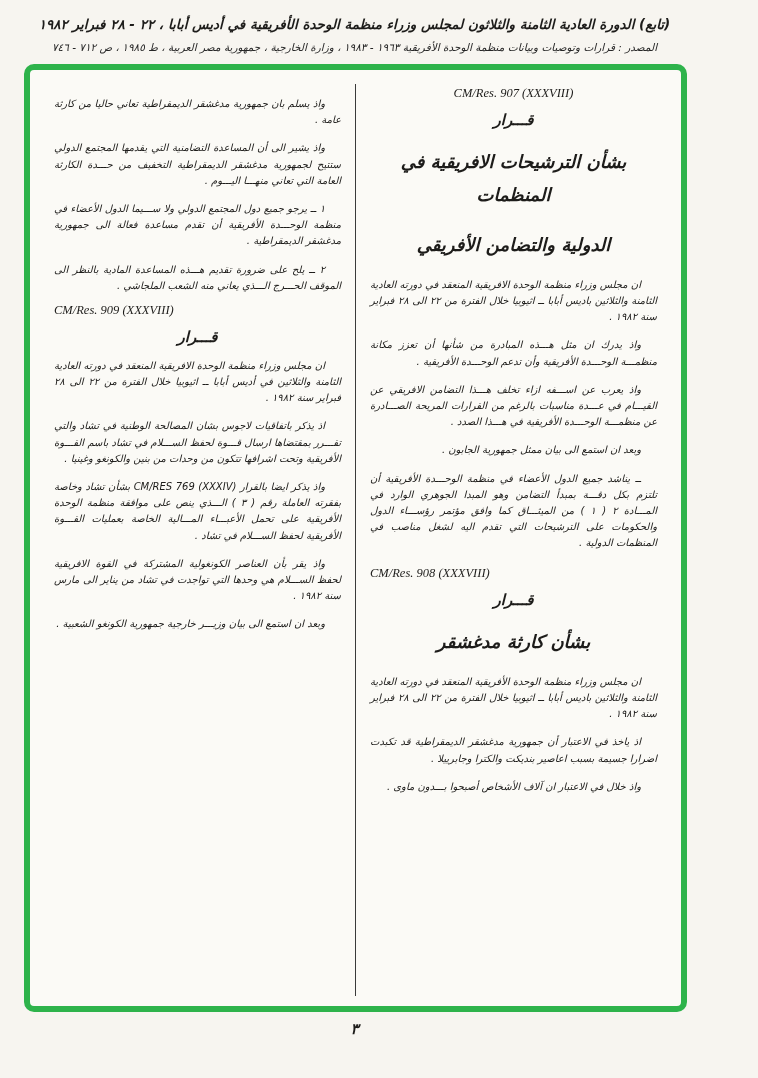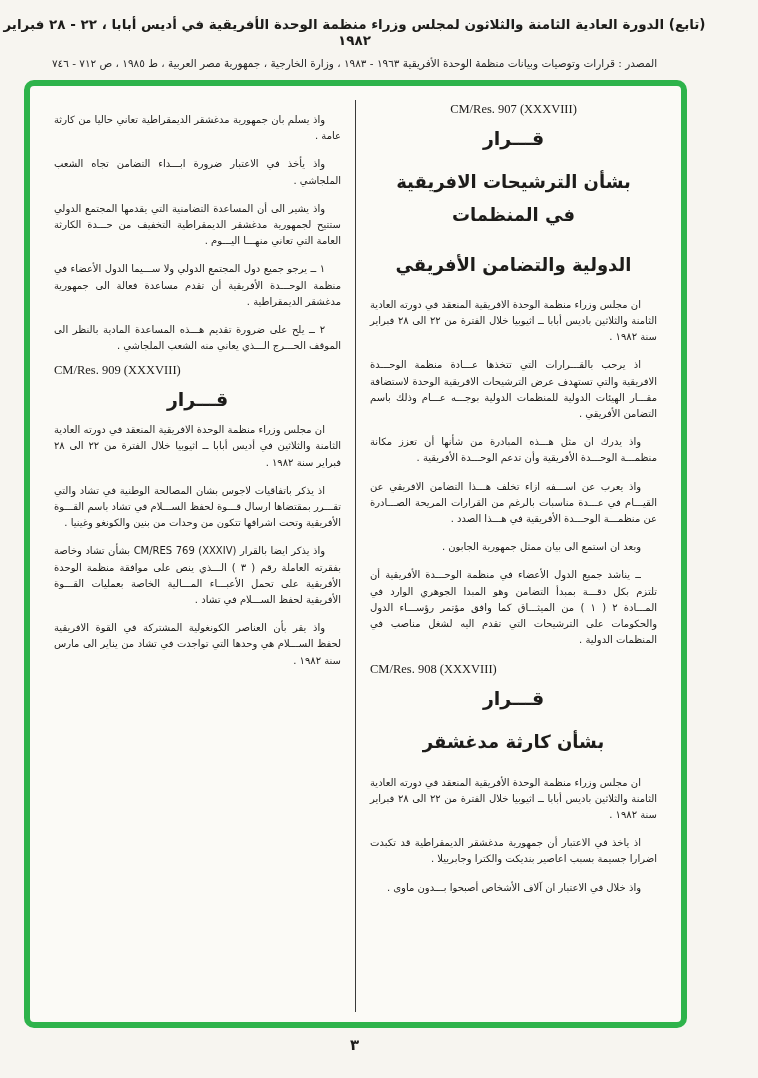--- a/index.html
+++ b/index.html
@@ -10,20 +10,21 @@
     background: #f7f5f0;
     font-family: "DejaVu Sans", sans-serif;
     color: #1d1c1a;
     -webkit-font-smoothing: antialiased;
   }
   .page {
     position: relative;
     width: 709px;
     height: 1078px;
     overflow: hidden;
+    font-style: italic;
   }
   
   .doc-header {
     direction: rtl;
     text-align: center;
     padding-top: 16px;
   }
   .doc-header .line1 {
     font-weight: bold;
     font-size: 13.5px;
@@ -73,21 +74,21 @@
     direction: ltr;
     text-align: left;
     font-family: "Liberation Serif", serif;
     font-size: 12.5px;
     margin: 14px 0 10px 0;
     white-space: nowrap;
   }
   .res-title {
     text-align: center;
     font-weight: bold;
-    font-size: 19px;
+    font-size: 15px;
     margin: 8px 0 10px 0;
     letter-spacing: 1px;
   }
   .res-subtitle {
     text-align: center;
     font-weight: bold;
     font-size: 18px;
     line-height: 1.85;
     margin: 16px;
   }
@@ -110,44 +111,43 @@
   <div class="doc-header">
     <div class="line1">(تابع) الدورة العادية الثامنة والثلاثون لمجلس وزراء منظمة الوحدة الأفريقية في أديس أبابا ، ٢٢ - ٢٨ فبراير ١٩٨٢</div>
     <div class="line2">المصدر : قرارات وتوصيات وبيانات منظمة الوحدة الأفريقية ١٩٦٣ - ١٩٨٣ ، وزارة الخارجية ، جمهورية مصر العربية ، ط ١٩٨٥ ، ص ٧١٢ - ٧٤٦</div>
   </div>
 
   <div class="frame" style="border-color: rgb(46, 179, 75);">
     <div class="columns">
 
       <div class="col col-left">
         <p class="para">واذ يسلم بان جمهورية مدغشقر الديمقراطية تعاني حاليا من كارثة عامة .</p>
-        <p class="para">واذ يأخذ في الاعتبار ضرورة ابـــداء التضامن تجاه الشعب الملجاشي .</p>
         <p class="para">واذ يشير الى أن المساعدة التضامنية التي يقدمها المجتمع الدولي ستتيح لجمهورية مدغشقر الديمقراطية التخفيف من حـــدة الكارثة العامة التي تعاني منهـــا اليـــوم .</p>
         <p class="para">١ ــ يرجو جميع دول المجتمع الدولي ولا ســـيما الدول الأعضاء في منظمة الوحـــدة الأفريقية أن تقدم مساعدة فعالة الى جمهورية مدغشقر الديمقراطية .</p>
         <p class="para">٢ ــ يلح على ضرورة تقديم هـــذه المساعدة المادية بالنظر الى الموقف الحـــرج الـــذي يعاني منه الشعب الملجاشي .</p>
 
         <div class="res-ref">CM/Res. 909 (XXXVIII)</div>
         <div class="res-title">قـــرار</div>
         <p class="para">ان مجلس وزراء منظمة الوحدة الافريقية المنعقد في دورته العادية الثامنة والثلاثين في أديس أبابا ــ اثيوبيا خلال الفترة من ٢٢ الى ٢٨ فبراير سنة ١٩٨٢ .</p>
         <p class="para">اذ يذكر باتفاقيات لاجوس بشان المصالحة الوطنية في تشاد والتي تقـــرر بمقتضاها ارسال قـــوة لحفظ الســـلام في تشاد باسم القـــوة الأفريقية وتحت اشرافها تتكون من وحدات من بنين والكونغو وغينيا .</p>
         <p class="para">واذ يذكر ايضا بالقرار CM/RES 769 (XXXIV) بشأن تشاد وخاصة بفقرته العاملة رقم ( ٣ ) الـــذي ينص على موافقة منظمة الوحدة الأفريقية على تحمل الأعبـــاء المـــالية الخاصة بعمليات القـــوة الأفريقية لحفظ الســـلام في تشاد .</p>
         <p class="para">واذ يقر بأن العناصر الكونغولية المشتركة في القوة الافريقية لحفظ الســـلام هي وحدها التي تواجدت في تشاد من يناير الى مارس سنة ١٩٨٢ .</p>
+        <p class="para">وبعد ان استمع الى بيان وزيـــر خارجية جمهورية الكونغو الشعبية .</p>
       </div>
 
       <div class="divider"></div>
 
       <div class="col col-right">
         <div class="res-ref first-ref">CM/Res. 907 (XXXVIII)</div>
         <div class="res-title">قـــرار</div>
         <div class="subtitle-block">
           <p class="res-subtitle">بشأن الترشيحات الافريقية في المنظمات</p>
           <p class="res-subtitle">الدولية والتضامن الأفريقي</p>
         </div>
         <p class="para">ان مجلس وزراء منظمة الوحدة الافريقية المنعقد في دورته العادية الثامنة والثلاثين باديس أبابا ــ اثيوبيا خلال الفترة من ٢٢ الى ٢٨ فبراير سنة ١٩٨٢ .</p>
-        <p class="para">اذ يرحب بالقـــرارات التي تتخذها عـــادة منظمة الوحـــدة الافريقية والتي تستهدف عرض الترشيحات الافريقية الوحدة لاستضافة مقـــار الهيئات الدولية للمنظمات الدولية بوجـــه عـــام وذلك باسم التضامن الأفريقي .</p>
         <p class="para">واذ يدرك ان مثل هـــذه المبادرة من شأنها أن تعزز مكانة منظمـــة الوحـــدة الأفريقية وأن تدعم الوحـــدة الأفريقية .</p>
         <p class="para">واذ يعرب عن اســـفه ازاء تخلف هـــذا التضامن الافريقي عن القيـــام في عـــدة مناسبات بالرغم من القرارات المريحة الصـــادرة عن منظمـــة الوحـــدة الأفريقية في هـــذا الصدد .</p>
         <p class="para">وبعد ان استمع الى بيان ممثل جمهورية الجابون .</p>
         <p class="para">ــ يناشد جميع الدول الأعضاء في منظمة الوحـــدة الأفريقية أن تلتزم بكل دقـــة بمبدأ التضامن وهو المبدا الجوهري الوارد في المـــادة ٢ ( ١ ) من الميثـــاق كما وافق مؤتمر رؤســـاء الدول والحكومات على الترشيحات التي تقدم اليه لشغل مناصب في المنظمات الدولية .</p>
 
         <div class="res-ref">CM/Res. 908 (XXXVIII)</div>
         <div class="res-title">قـــرار</div>
         <div class="subtitle-block">
           <p class="res-subtitle">بشأن كارثة مدغشقر</p>
         </div>

